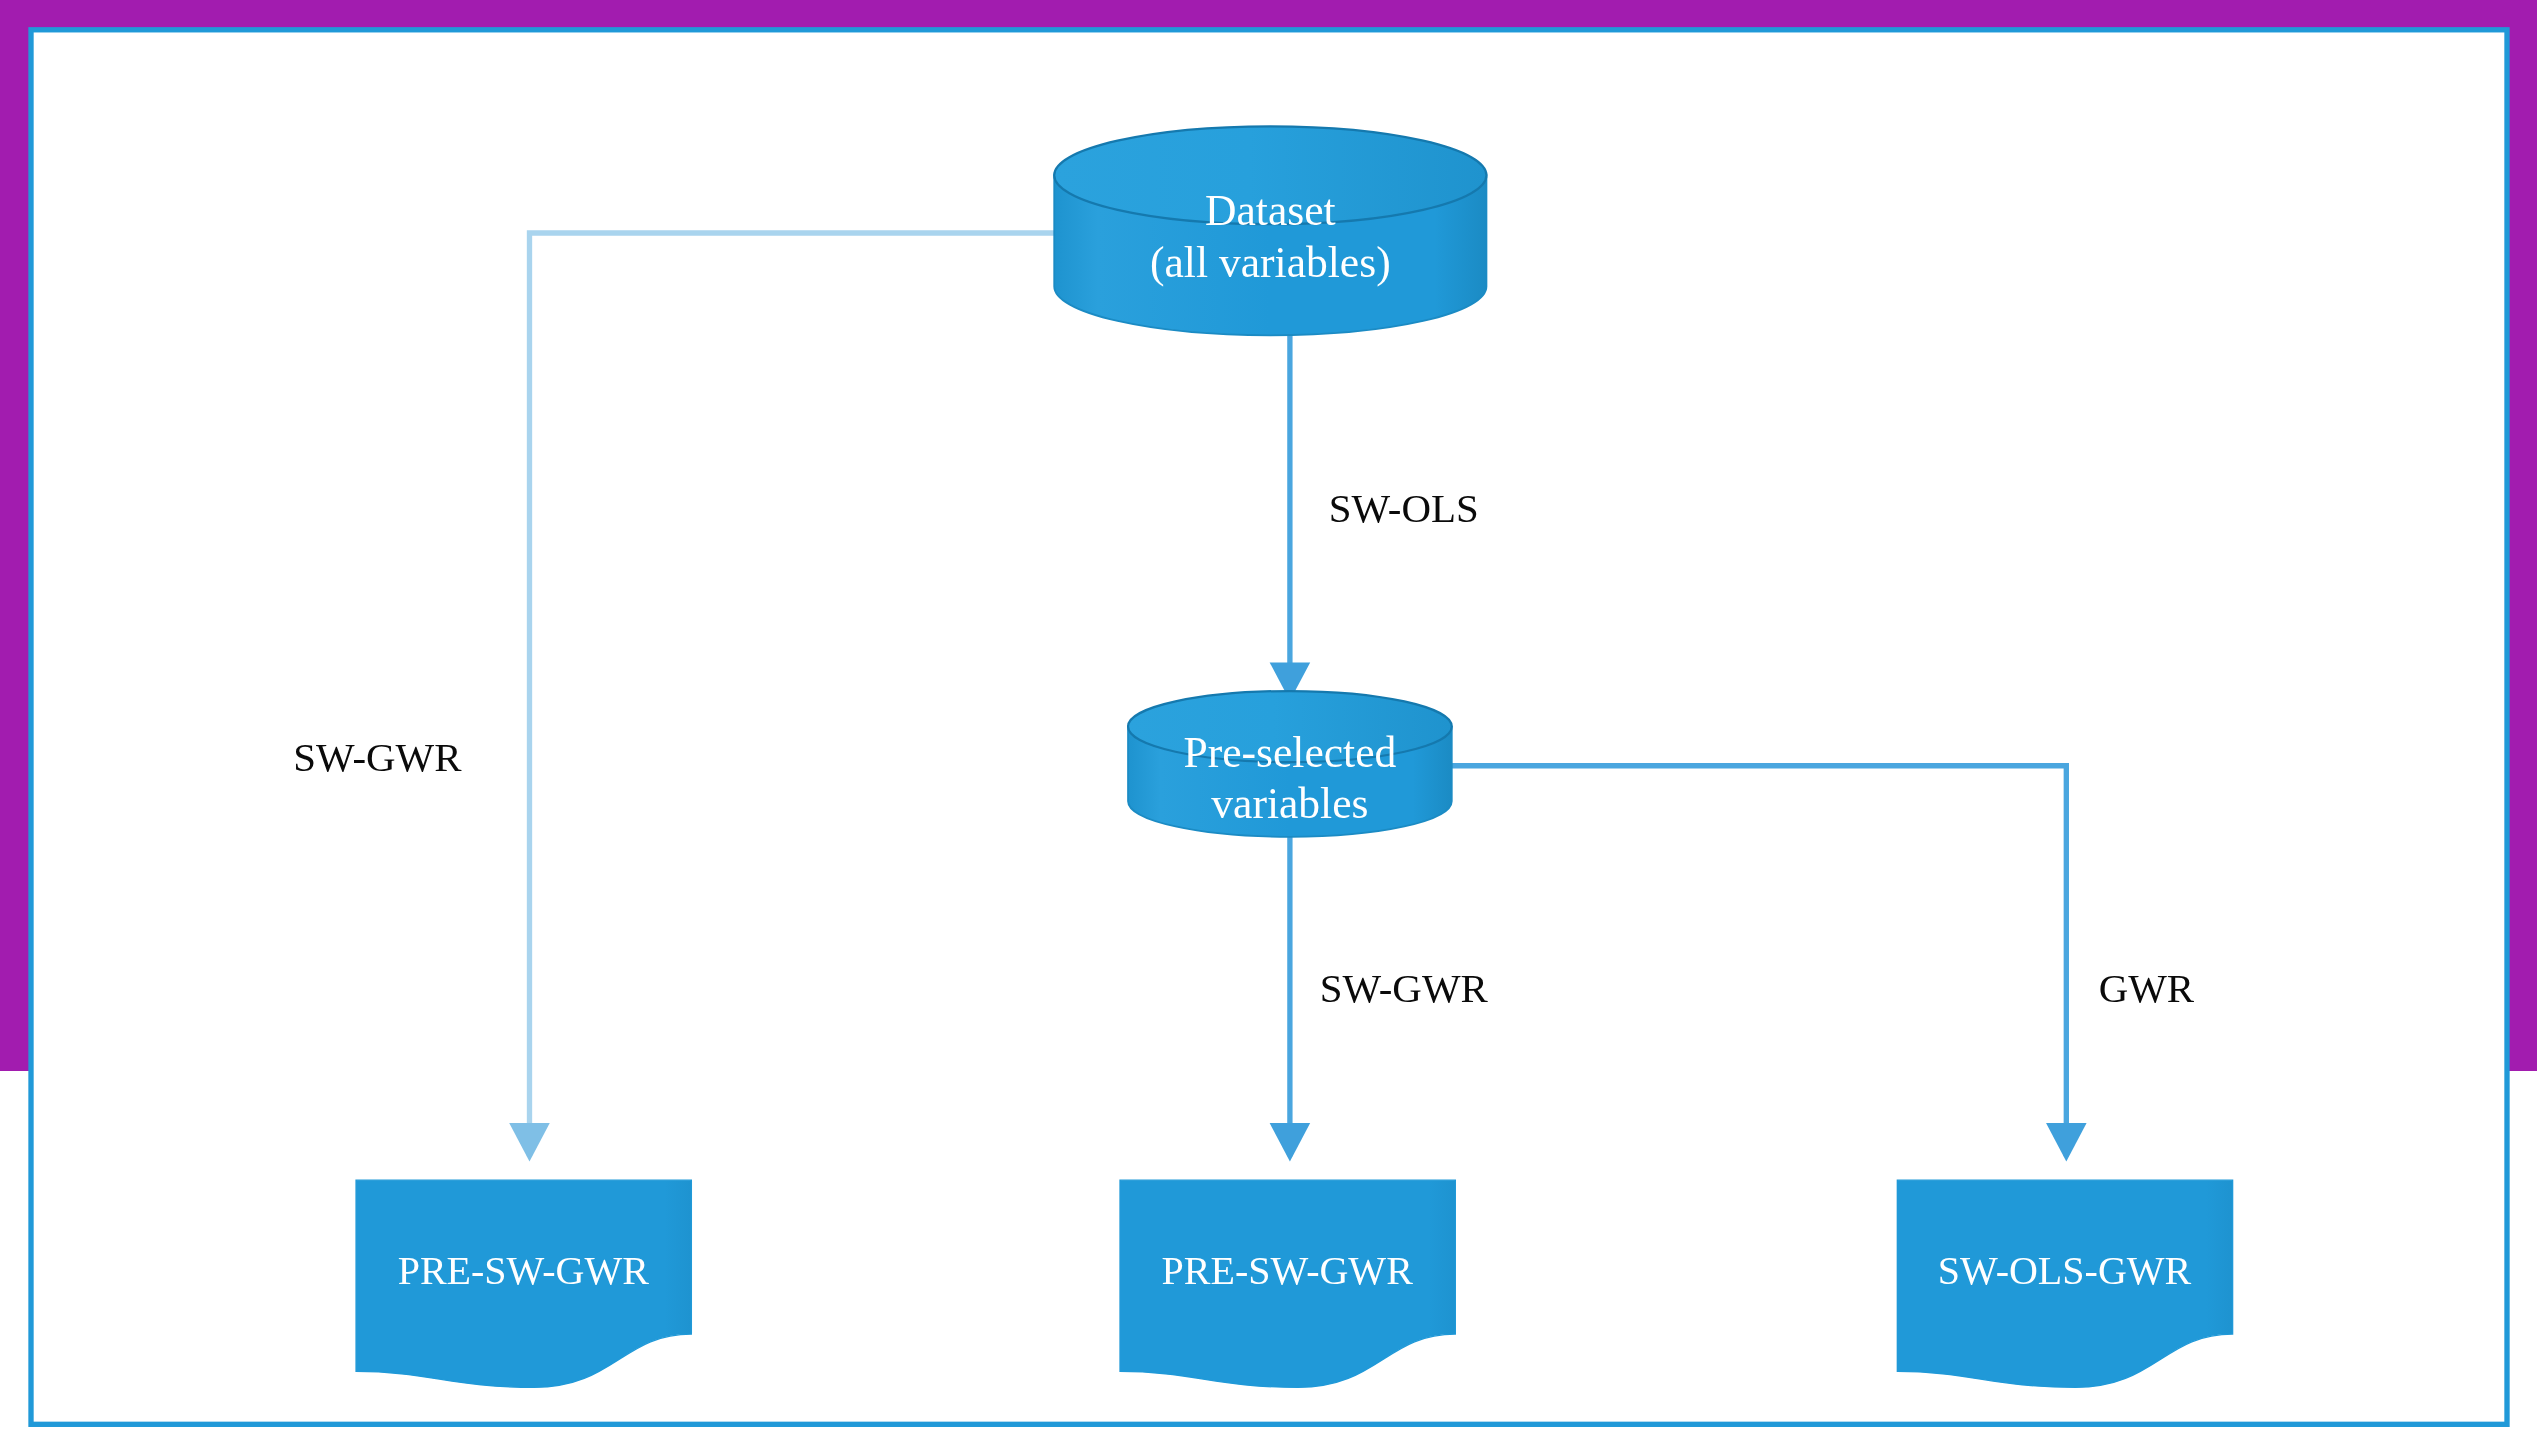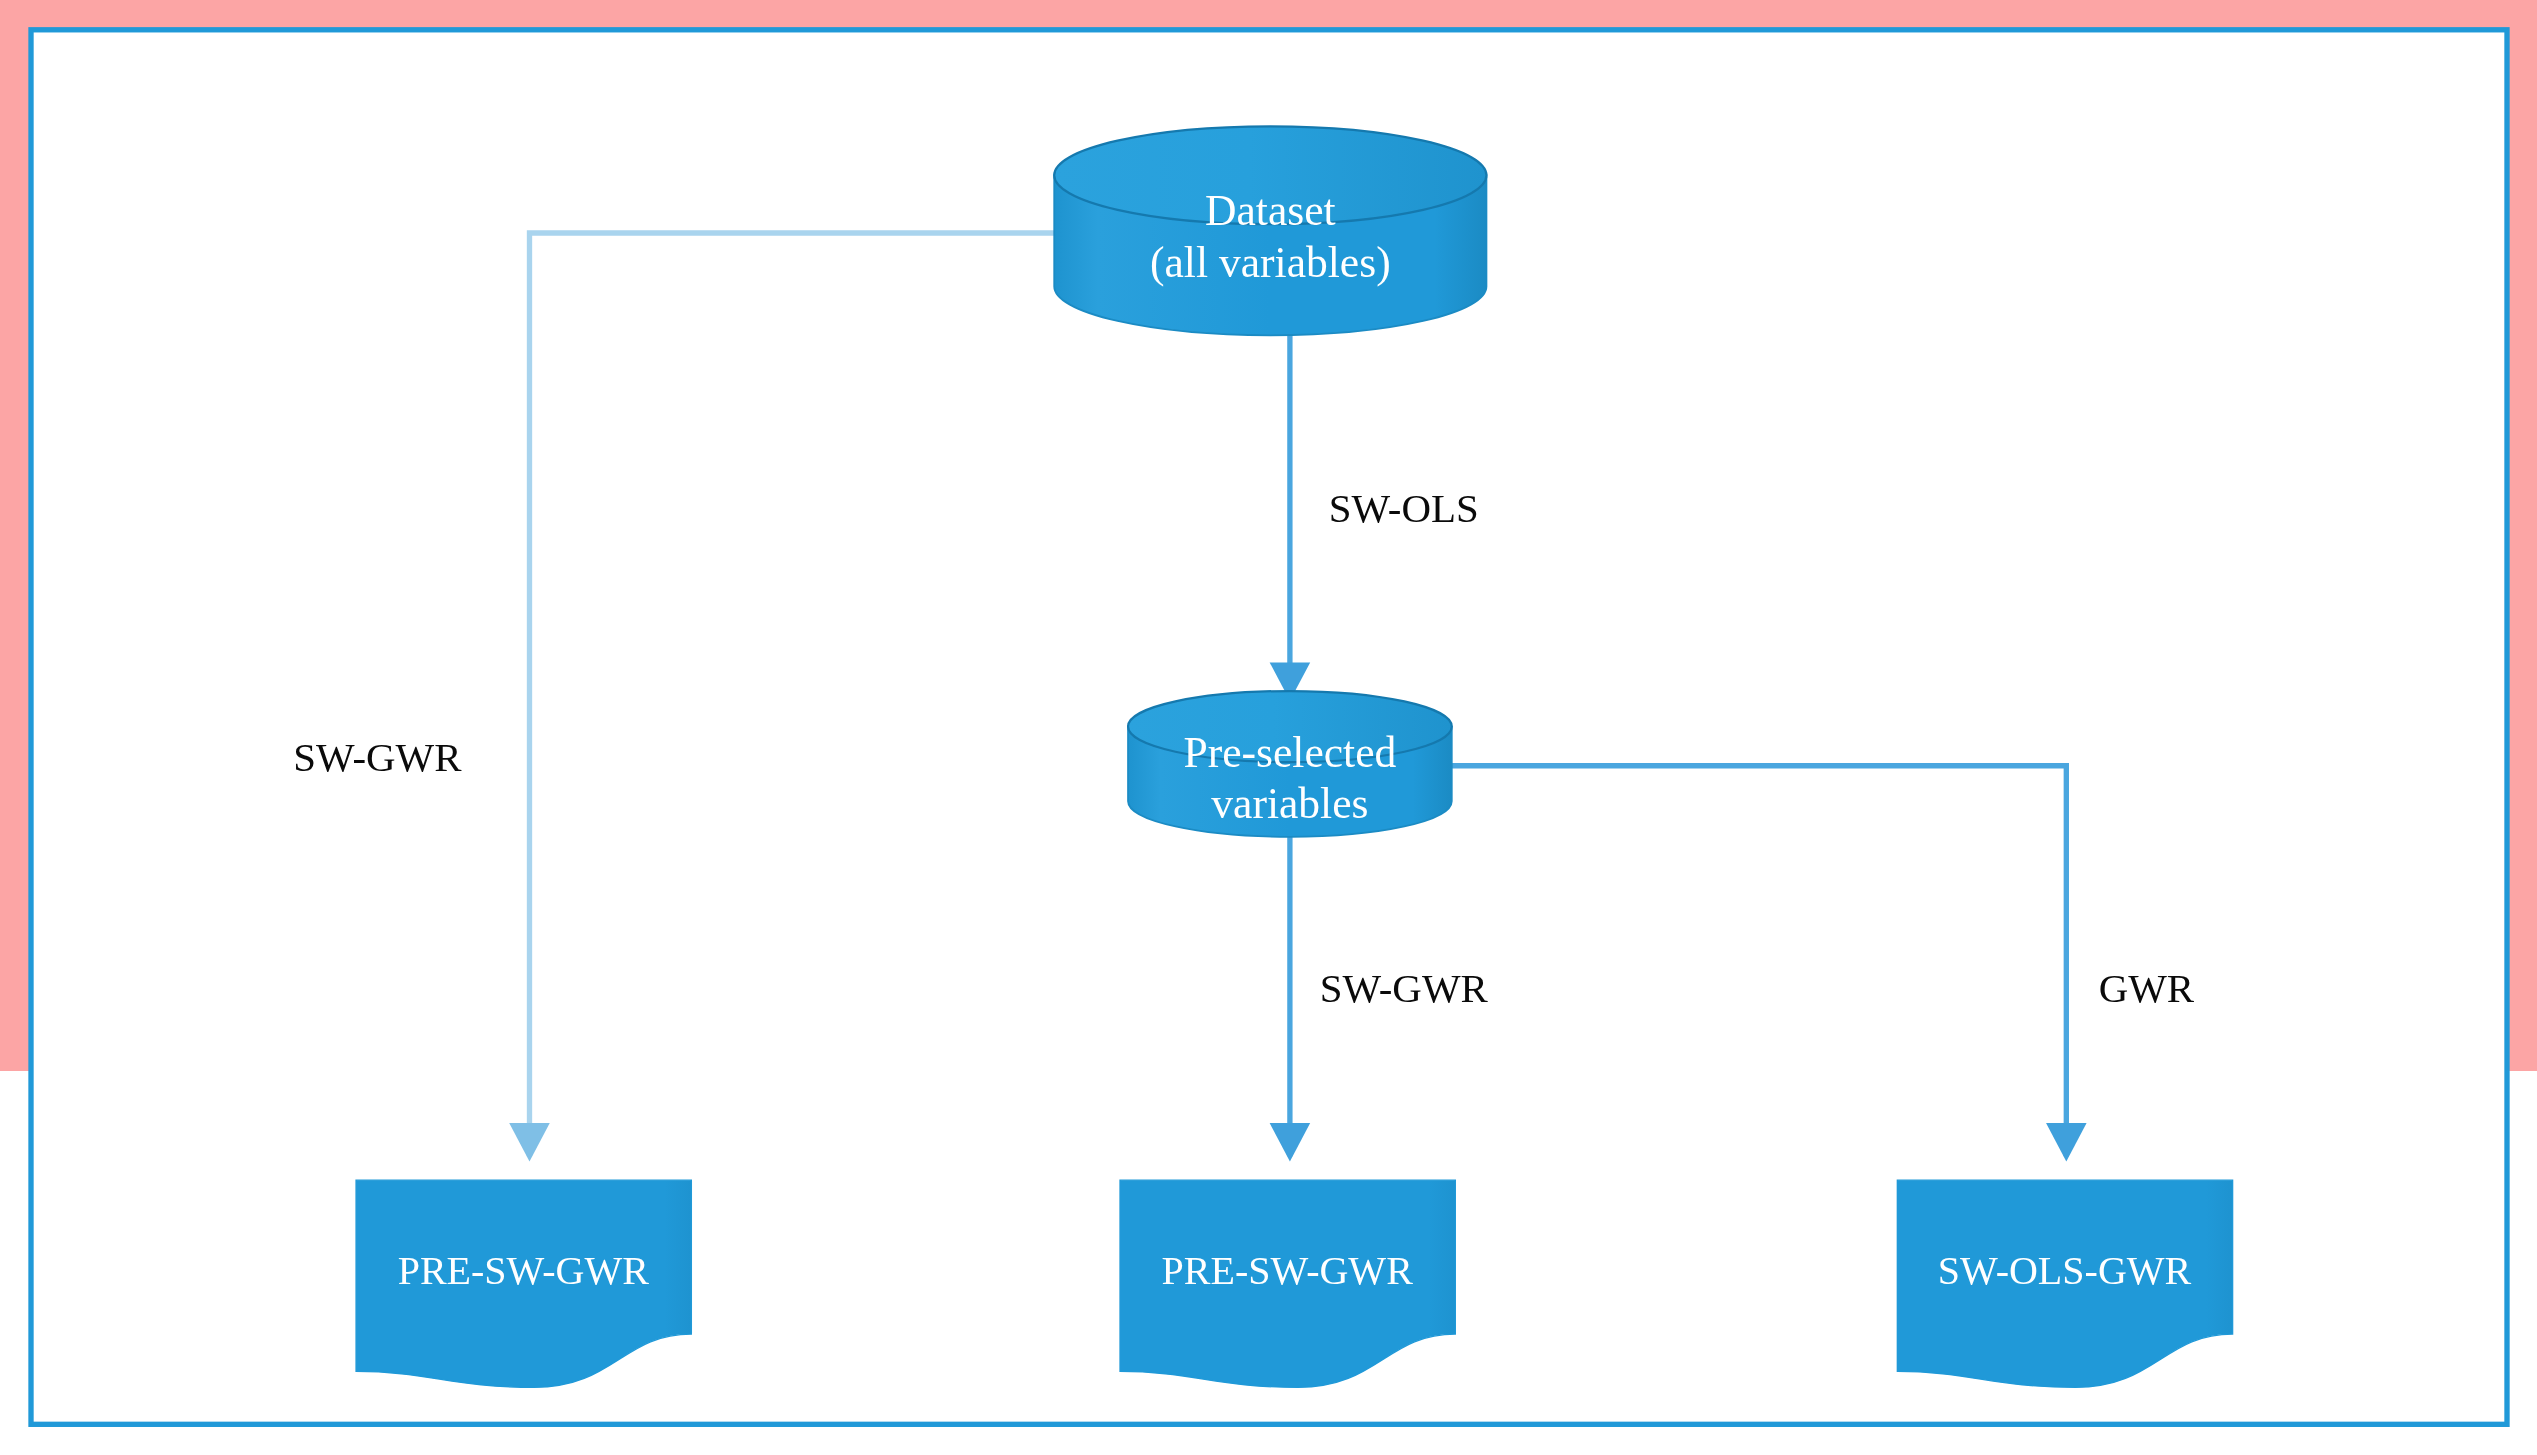--- a/index.html
+++ b/index.html
@@ -10,21 +10,21 @@
   body {
     width: 2538px;
     height: 1455px;
     font-family: "Liberation Serif", "DejaVu Serif", serif;
     overflow: hidden;
   }
   #canvas {
     position: relative;
     width: 2538px;
     height: 1071px;
-    background: #fca5a5;
+    background: #a21caf;
   }
   #diagram-svg {
     position: absolute;
     left: 0;
     top: 0;
     width: 2538px;
     height: 1455px;
     display: block;
   }
   .node-label {

